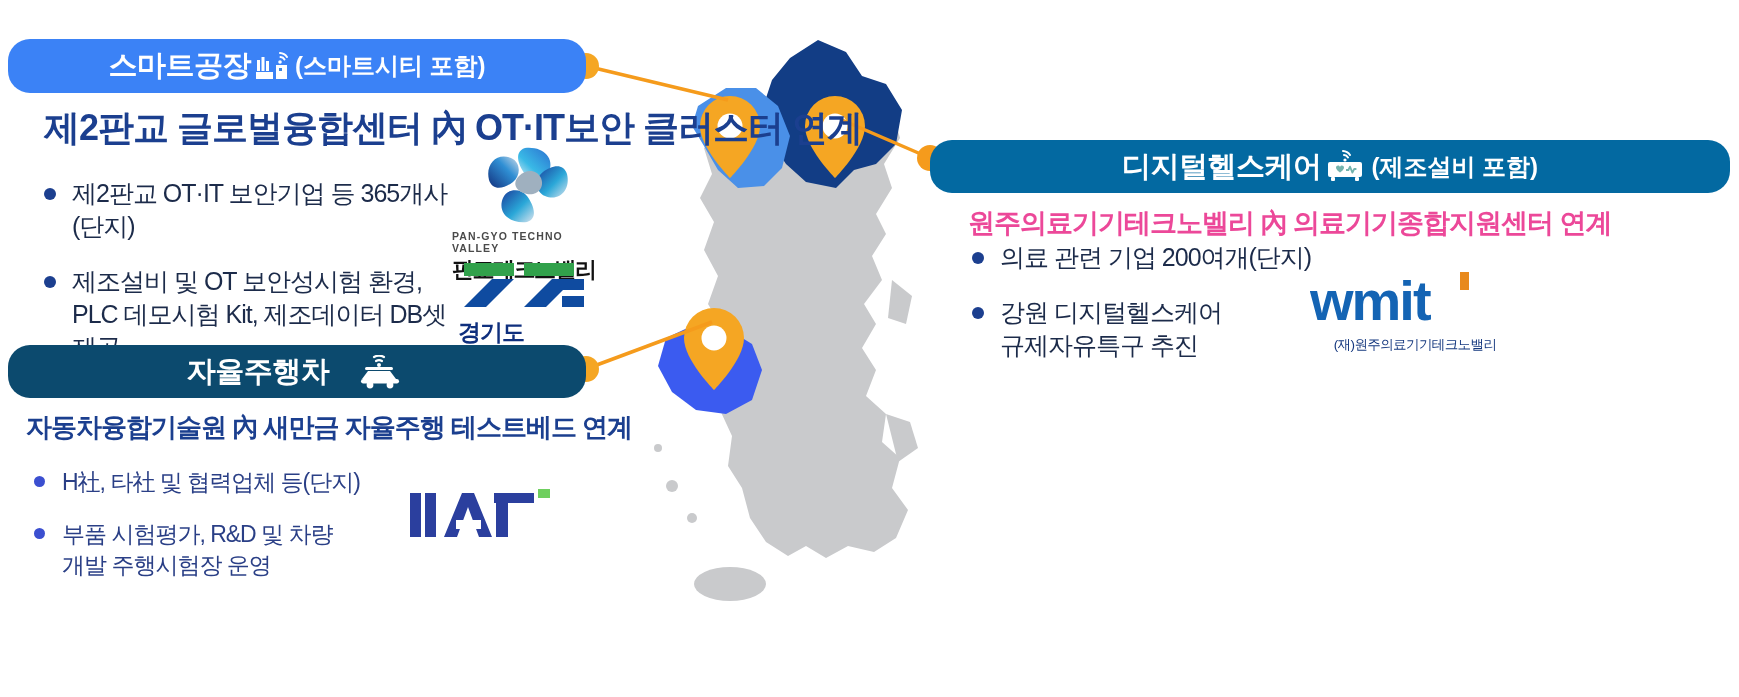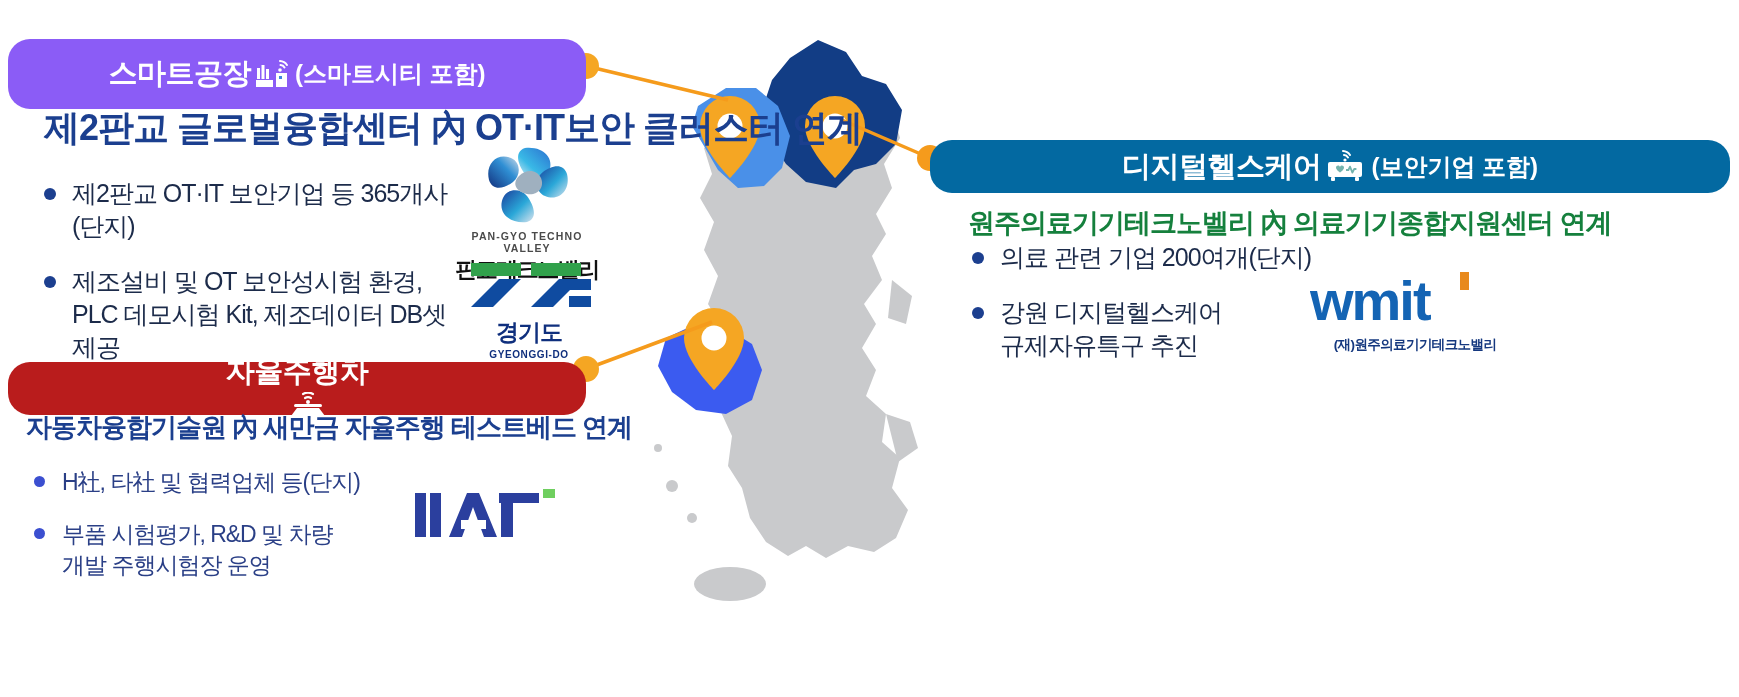--- a/index.html
+++ b/index.html
@@ -16,30 +16,30 @@
   
   .pill{
     position:absolute;display:flex;align-items:center;justify-content:center;
     border-radius:22px;box-sizing:border-box;color:#ffffff;
     font-weight:bold;white-space:nowrap;
   }
   .pill .pill-title{font-size:29px;letter-spacing:-0.5px;}
   .pill .pill-sub{font-size:24px;font-weight:bold;margin-left:2px;}
   .pill .pill-icon{display:inline-flex;align-items:center;justify-content:center;margin:0 4px;}
 
-  #pill-smart{left:8px;top:39px;width:578px;height:70px;background:#8b5cf6;}
-  #pill-auto{left:8px;top:362px;width:578px;height:53px;background:#b91c1c;flex-direction:column;}
+  #pill-smart{left:8px;top:39px;width:578px;height:54px;background:#3b82f6;}
+  #pill-auto{left:8px;top:345px;width:578px;height:53px;background:#0c4a6e;}
   #pill-health{left:930px;top:140px;width:800px;height:53px;background:#0369a1;}
 
   
   .section{position:absolute;box-sizing:border-box;}
   .sub-head{
     color:#1b3f8f;font-weight:bold;font-size:36px;letter-spacing:-1px;white-space:nowrap;
   }
-  .sub-head.teal{color:#15803d;}
+  .sub-head.teal{color:#ec4899;}
   ul.bullets{list-style:none;margin:0;padding:0;}
   ul.bullets li{
     position:relative;padding-left:34px;font-size:25px;line-height:1.32;
     color:#22335e;letter-spacing:-1px;margin-bottom:22px;
   }
   ul.bullets li .dot{
     position:absolute;left:6px;top:11px;width:12px;height:12px;border-radius:50%;
     background:#1c3f8f;
   }
   ul.bullets.navy li{color:#1c2b4a;}
@@ -55,34 +55,34 @@
   #sec-auto{left:0px;top:410px;width:620px;}
   #sec-auto .sub-head{margin-left:26px;font-size:26px;}
   #sec-auto ul.bullets{margin-top:22px;margin-left:28px;width:400px;}
 
   
   #sec-health{left:930px;top:205px;width:800px;}
   #sec-health .sub-head{margin-left:38px;font-size:27px;}
   #sec-health ul.bullets{margin-left:36px;width:400px;}
 
   
-  .logo{position:absolute;text-align:center;}
+  .logo{position:absolute;text-align:left;}
   #logo-ptv{left:452px;top:140px;width:150px;}
   #logo-ptv .ptv-mark{height:88px;display:flex;align-items:center;justify-content:center;}
   #logo-ptv .ptv-en{font-size:10.5px;letter-spacing:1.1px;color:#4a4a4a;font-weight:bold;margin-top:2px;}
   #logo-ptv .ptv-ko{font-size:22px;font-weight:bold;color:#111;letter-spacing:-1.5px;margin-top:1px;}
 
   #logo-gg{left:458px;top:263px;width:142px;}
   #logo-gg .gg-mark{height:52px;position:relative;}
   #logo-gg .gg-ko{font-size:23px;font-weight:bold;color:#0f2f7d;letter-spacing:-1px;margin-top:2px;}
   #logo-gg .gg-en{font-size:10px;font-weight:bold;color:#0f2f7d;letter-spacing:0.6px;margin-top:1px;}
 
   #logo-jiat{left:408px;top:487px;width:160px;}
   #logo-wmit{left:1305px;top:272px;width:220px;text-align:center;}
-  #logo-wmit .wmit-sub{font-size:13.5px;color:#15387f;font-weight:bold;letter-spacing:-0.6px;margin-top:-2px;}
+  #logo-wmit .wmit-sub{font-size:13.5px;color:#15387f;font-weight:normal;letter-spacing:-0.6px;margin-top:-2px;}
 
   .map{position:absolute;left:600px;top:18px;}
 </style>
 </head>
 <body>
 
 <div class="stage">
 
   <div class="map">
     <svg width="520" height="640" viewBox="0 0 520 640" xmlns="http://www.w3.org/2000/svg">
@@ -271,21 +271,21 @@
         <path d="M18 1 a9 9 0 0 1 7 4" stroke="#fff" stroke-width="2" fill="none" stroke-linecap="round"></path>
         <path d="M19 5 a5 5 0 0 1 4 2.4" stroke="#fff" stroke-width="2" fill="none" stroke-linecap="round"></path>
         <circle cx="20" cy="10" r="1.6" fill="#fff"></circle>
         <rect x="3" y="12" width="34" height="15" rx="2" fill="#fff"></rect>
         <path d="M11 17.5 c0 -2 3 -3 4 -0.6 c1 -2.4 4 -1.4 4 0.6 c0 2.4 -4 5 -4 5 s-4 -2.6 -4 -5 z" fill="#73b3ad"></path>
         <path d="M21 20 h2.4 l1.6 -3.4 l2.4 6 l1.8 -3.6 h2.2" stroke="#73b3ad" stroke-width="1.8" fill="none" stroke-linejoin="round"></path>
         <rect x="6" y="27" width="4" height="4" rx="1" fill="#fff"></rect>
         <rect x="30" y="27" width="4" height="4" rx="1" fill="#fff"></rect>
       </svg>
     </span>
-    <span class="pill-sub">(보안기업 포함)</span>
+    <span class="pill-sub">(제조설비 포함)</span>
   </div>
 
   <div class="section" id="sec-health">
     <div class="sub-head teal">원주의료기기테크노벨리 內 의료기기종합지원센터 연계</div>
     <ul class="bullets navy">
       <li>
         <span class="dot"></span>
         <span>의료 관련 기업 200여개(단지)</span>
       </li>
       <li>

